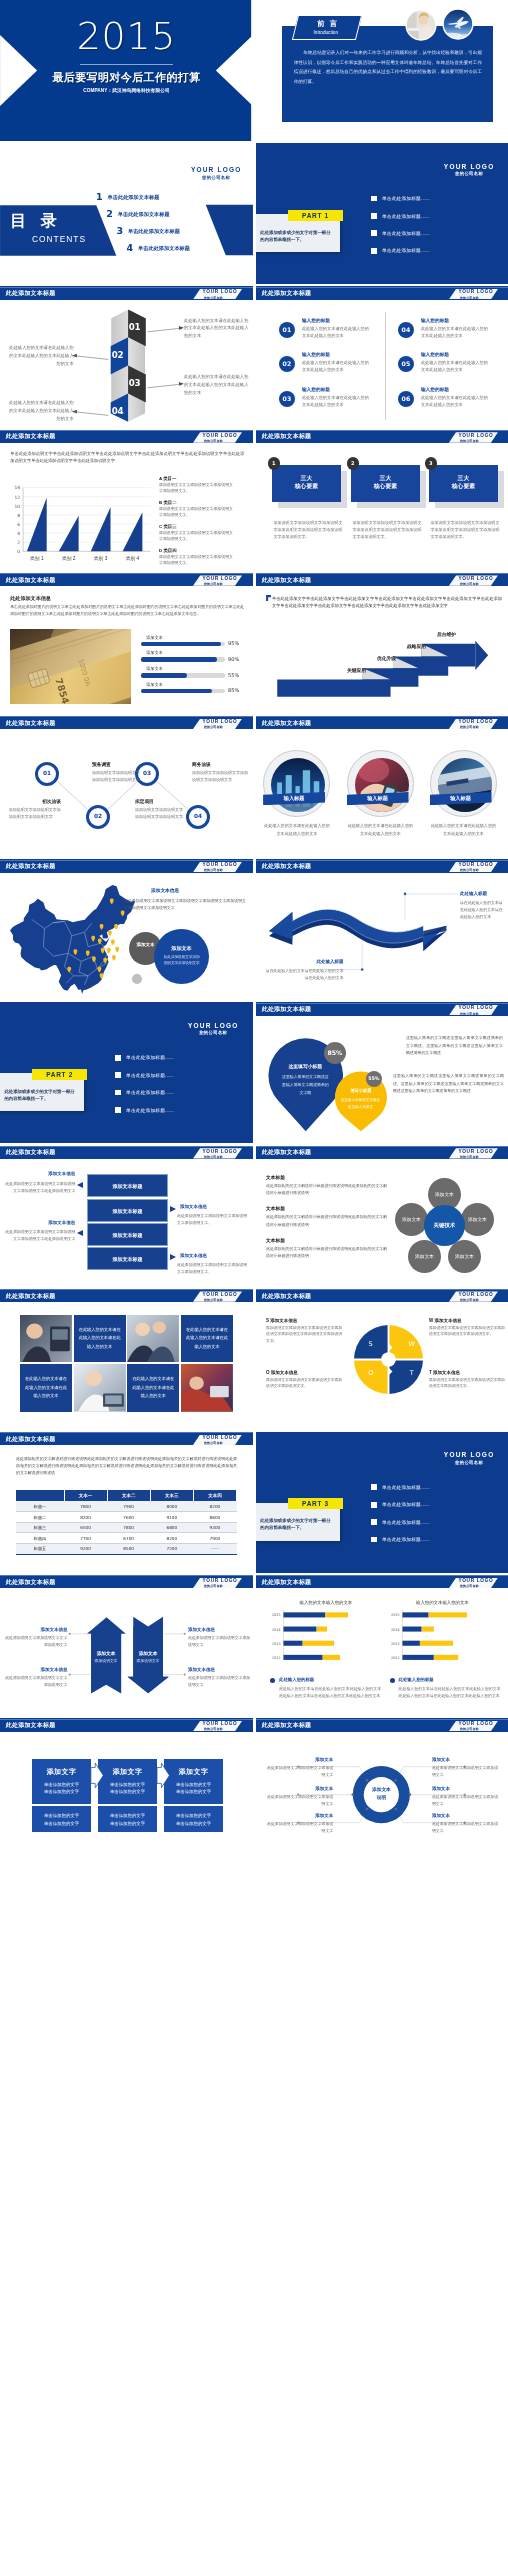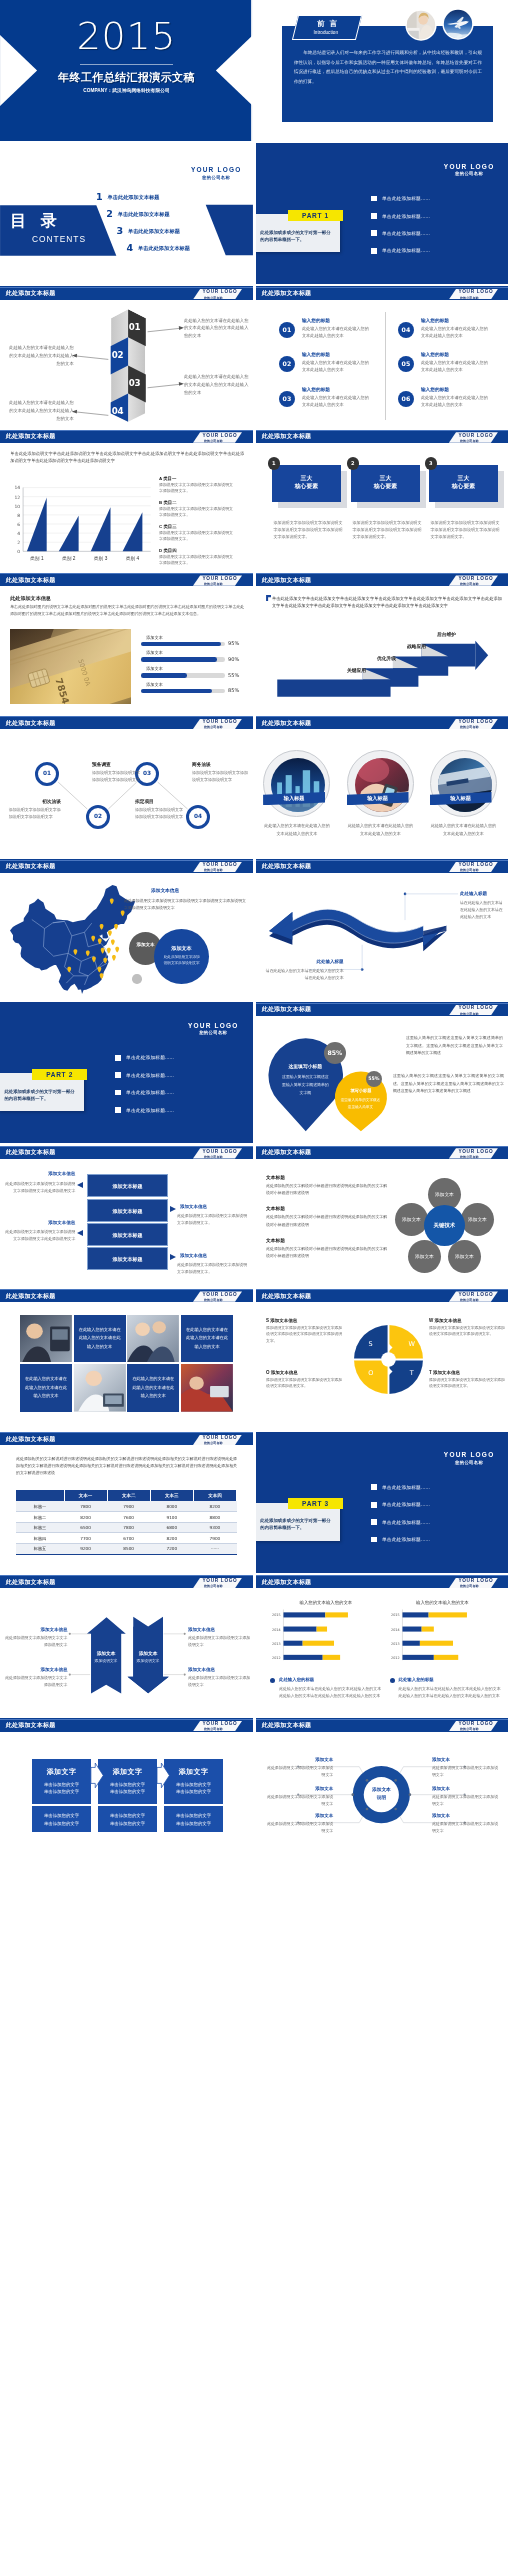--- a/index.html
+++ b/index.html
@@ -212,21 +212,21 @@
 <div class="deck" id="deck">
 
 <div class="slide bluebg">
   <svg class="abs" width="253" height="141" viewBox="0 0 348 194">
     <path d="M0 48 L51 97 L0 146 Z" fill="#ffffff"></path>
     <path d="M348 48 L297 97 L348 146 Z" fill="#ffffff"></path>
     <rect x="345.5" y="0" width="2.5" height="194" fill="#ffffff"></rect>
   </svg>
   <div class="cv-year">2015</div>
   <div class="cv-rule"></div>
-  <div class="cv-title">年终工作总结汇报演示文稿</div>
+  <div class="cv-title">最后要写明对今后工作的打算</div>
   <div class="cv-company">COMPANY：武汉神鸟网络科技有限公司</div>
 </div>
 
 <div class="slide">
   <div class="pf-box"></div>
   <div class="pf-tag">
     <span class="pf-cn">前 言</span>
     <span class="pf-en">Introduction</span>
   </div>
   <div class="pf-c1">

